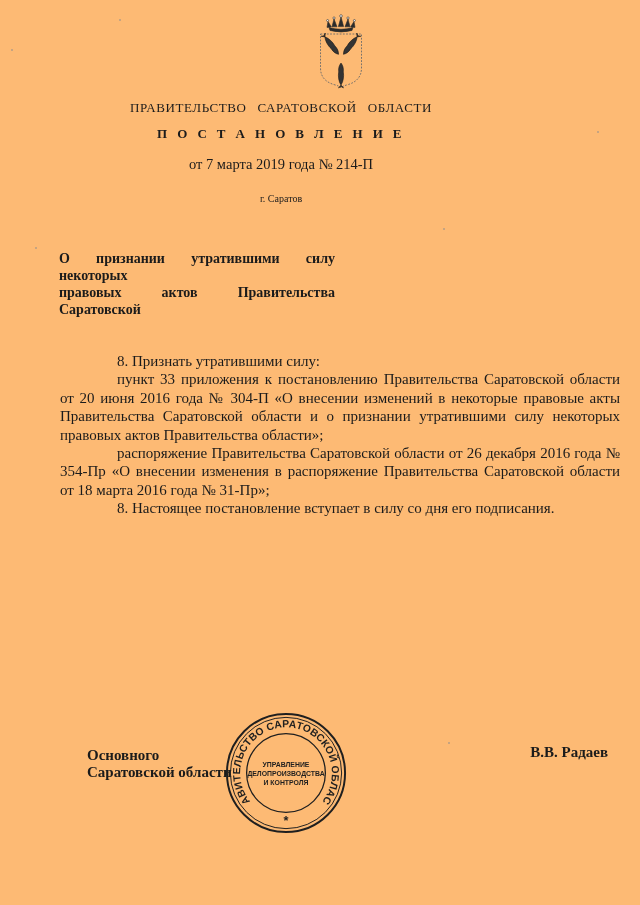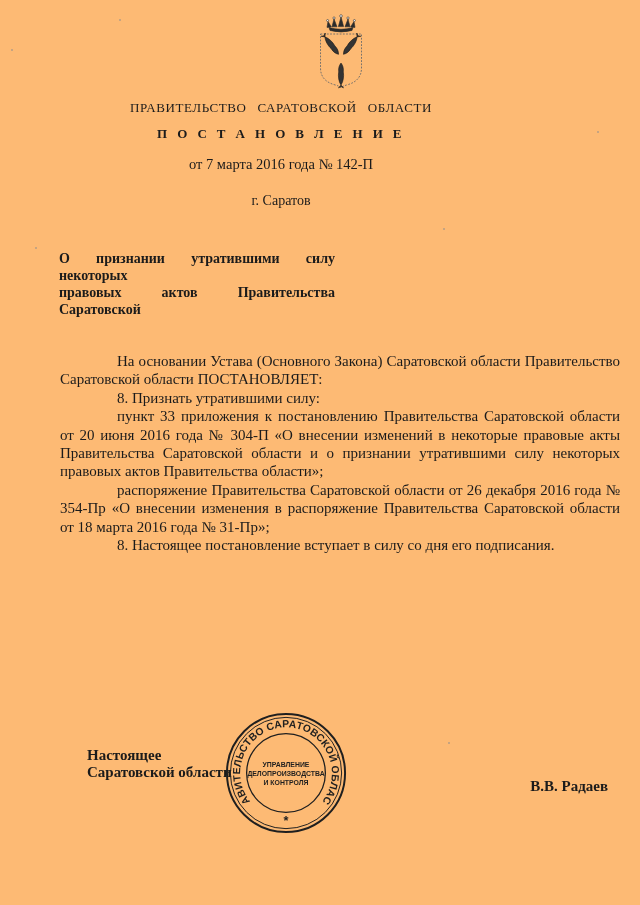--- a/index.html
+++ b/index.html
@@ -7,31 +7,31 @@
     position:relative;width:640px;height:905px;margin:0 auto;
     background:#fdba74;color:#1b1b1b;overflow:hidden;
     font-family:"Liberation Serif", serif;
   }
   .abs{position:absolute;}
   
   .hdr{left:0;width:562px;text-align:center;white-space:nowrap;}
   .org{top:100px;font-size:13px;letter-spacing:.6px;word-spacing:7px;}
   .doctype{top:126px;font-size:13px;font-weight:bold;letter-spacing:3.4px;}
   .dateline{top:156px;font-size:14.5px;}
-  .place{top:193px;font-size:14px;}
+  .place{top:193px;font-size:10px;}
   
   .title{left:59px;top:250px;width:276px;font-size:14px;font-weight:bold;line-height:17px;}
   .title .tl{text-align:justify;}
   .title .tl.stretch{text-align-last:justify;}
   
   .body{left:60px;top:352px;width:560px;font-size:15px;line-height:18.4px;text-align:justify;}
   .body p{margin:0;text-indent:57px;}
   
   .sig-pos{left:87px;top:747px;font-size:15px;font-weight:bold;line-height:17px;white-space:nowrap;}
-  .sig-name{top:778px;right:32px;font-size:15px;font-weight:bold;white-space:nowrap;}
+  .sig-name{top:744px;right:32px;font-size:15px;font-weight:bold;white-space:nowrap;}
   
   .emblem{left:315px;top:12px;width:52px;height:80px;}
   .stamp{left:223px;top:710px;width:126px;height:126px;}
   .stamp text{font-family:"Liberation Sans", sans-serif;font-weight:bold;fill:#1f1f1f;}
   
   .speck{position:absolute;width:2px;height:2px;border-radius:50%;background:#8d8d8d;opacity:.65;}
 </style>
 </head>
 <body>
 
@@ -63,38 +63,37 @@
 
     <g fill="#343434" stroke="#111" stroke-width="0.5">
       <use href="#fish" transform="translate(10,25) rotate(52)"></use>
       <use href="#fish" transform="translate(42,25) rotate(128)"></use>
       <use href="#fish" transform="translate(26,73) rotate(-90)"></use>
     </g>
   </svg>
 
   <div class="abs hdr org">ПРАВИТЕЛЬСТВО САРАТОВСКОЙ ОБЛАСТИ</div>
   <div class="abs hdr doctype">П О С Т А Н О В Л Е Н И Е</div>
-  <div class="abs hdr dateline">от 7 марта 2016 года № 142-П</div>
+  <div class="abs hdr dateline">от 7 марта 2019 года № 214-П</div>
   <div class="abs hdr place">г. Саратов</div>
 
   <div class="abs title">
     <div class="tl stretch">О признании утратившими силу некоторых</div>
     <div class="tl stretch">правовых актов Правительства Саратовской</div>
   </div>
 
   <div class="abs body">
-    <p>На основании Устава (Основного Закона) Саратовской области Правительство Саратовской области ПОСТАНОВЛЯЕТ:</p>
     <p>8. Признать утратившими силу:</p>
     <p>пункт 33 приложения к постановлению Правительства Саратовской области от 20 июня 2016 года № 304-П «О внесении изменений в некоторые правовые акты Правительства Саратовской области и о признании утратившими силу некоторых правовых актов Правительства области»;</p>
     <p>распоряжение Правительства Саратовской области от 26 декабря 2016 года № 354-Пр «О внесении изменения в распоряжение Правительства Саратовской области от 18 марта 2016 года № 31-Пр»;</p>
     <p>8. Настоящее постановление вступает в силу со дня его подписания.</p>
   </div>
 
   <div class="abs sig-pos">
-    <div>Настоящее</div>
+    <div>Основного</div>
     <div>Саратовской области</div>
   </div>
   <div class="abs sig-name">В.В. Радаев</div>
 
   <svg class="abs stamp" viewBox="0 0 128 128" xmlns="http://www.w3.org/2000/svg">
     <circle cx="64" cy="64" r="60" fill="none" stroke="#1f1f1f" stroke-width="2"></circle>
     <circle cx="64" cy="64" r="56.5" fill="none" stroke="#1f1f1f" stroke-width="1"></circle>
     <circle cx="64" cy="64" r="40" fill="none" stroke="#1f1f1f" stroke-width="1.3"></circle>
     <path id="ringPath" d="M 25.9 90.7 A 46.5 46.5 0 1 1 102.1 90.7" fill="none"></path>
     <text font-size="10.5" letter-spacing="0.2">

